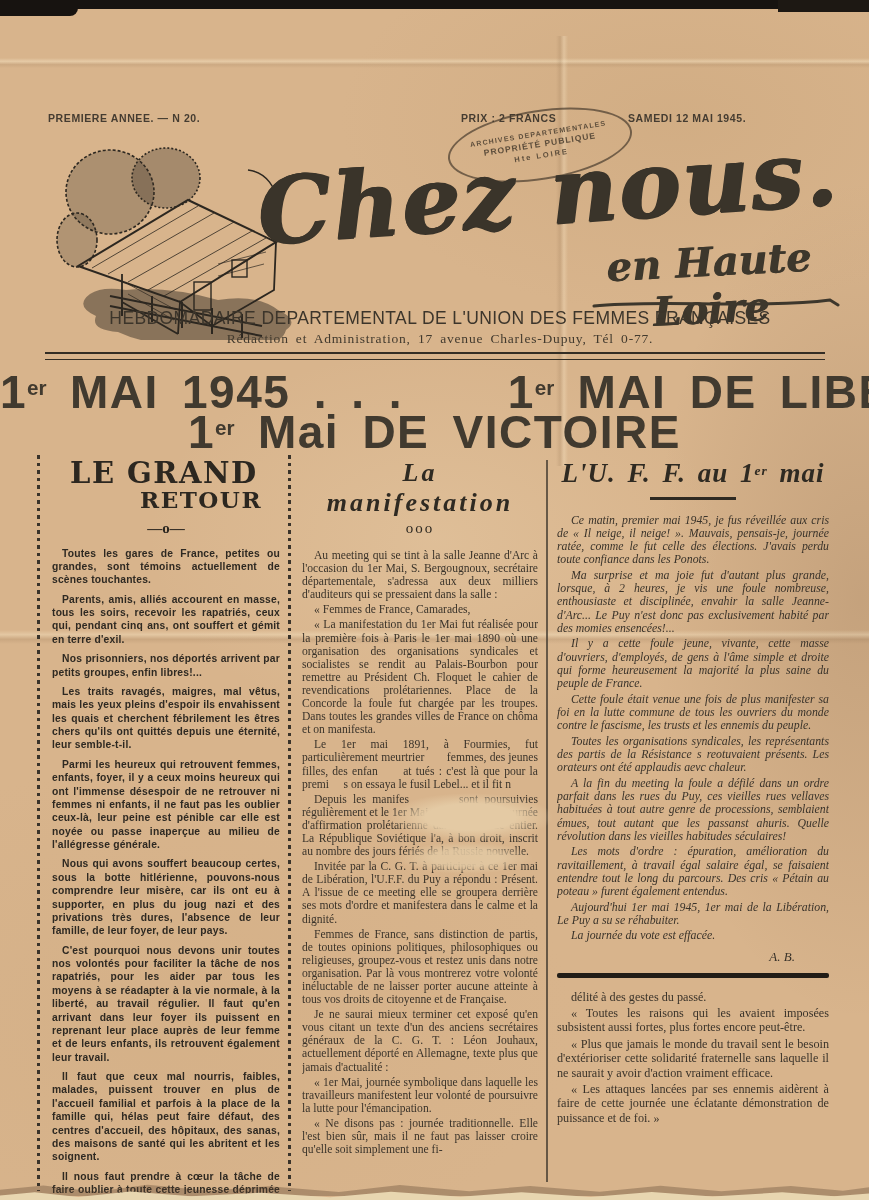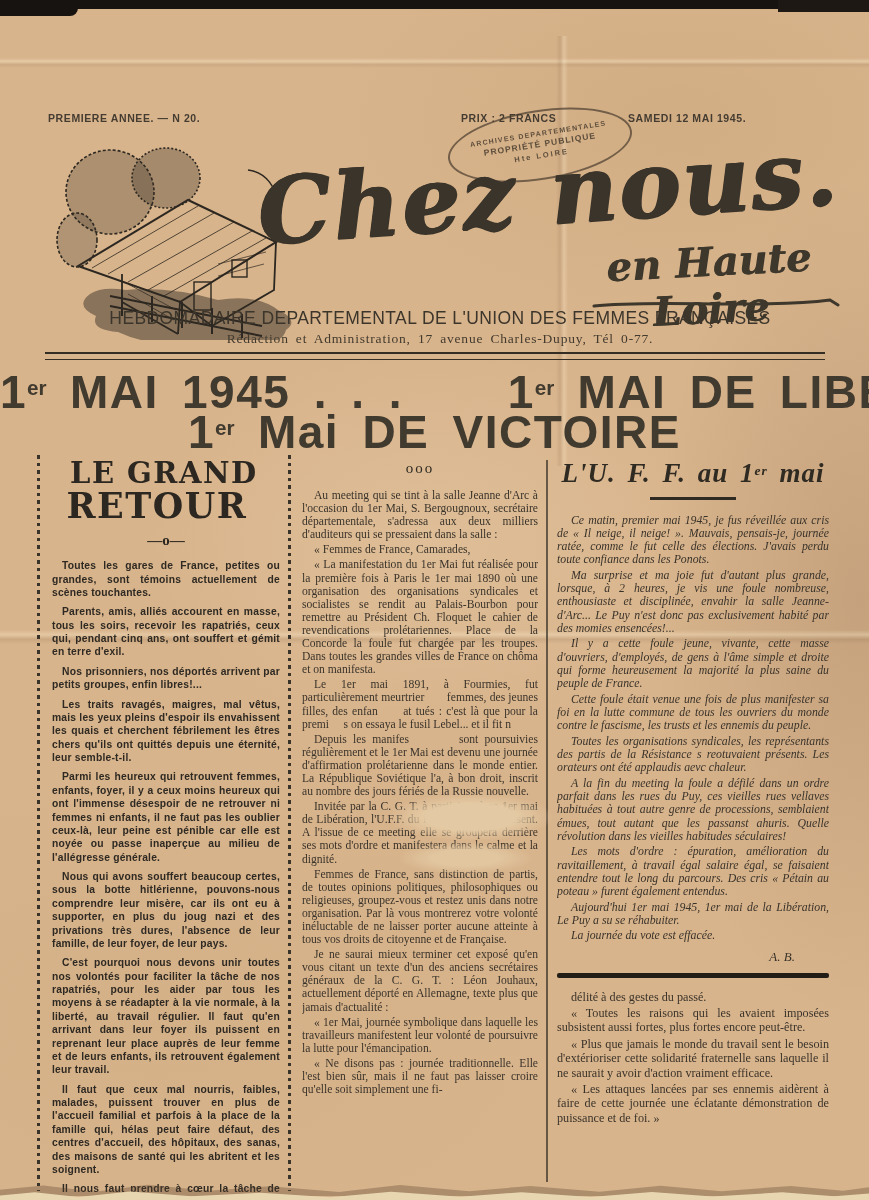--- a/index.html
+++ b/index.html
@@ -77,22 +77,22 @@
     background:repeating-linear-gradient(to bottom,#3a332a 0 3.5px, rgba(0,0,0,0) 3.5px 7.5px);}
   .dot-l{left:37px;} .dot-m{left:288px;}
   .linerule{left:546px;top:460px;width:1.5px;height:722px;background:rgba(64,56,45,0.75);}
   .col{top:458px;overflow:hidden;}
   .col-left{left:52px;width:228px;height:736px;}
   .col-mid{left:302px;width:236px;height:738px;}
   .col-right{left:557px;width:272px;height:740px;}
   
   .lt1{font-family:"DejaVu Serif", serif;font-weight:700;font-size:29px;
     letter-spacing:1.5px;color:#2c2720;line-height:1.05;padding-left:18px;}
-  .lt2{font-family:"DejaVu Serif", serif;font-weight:700;font-size:35px;
-    letter-spacing:1.5px;color:#2c2720;line-height:1.05;text-align:center;padding-right:18px;}
+  .lt2{font-family:"DejaVu Serif", serif;font-weight:700;font-size:23px;
+    letter-spacing:1.5px;color:#2c2720;line-height:1.05;text-align:right;padding-right:18px;}
   .l-orn{text-align:center;font-size:15px;font-weight:700;color:#2c2720;margin:7px 0 10px;}
   .col-left p{font-family:"Liberation Sans", sans-serif;font-weight:700;
     font-size:10.3px;line-height:1.3;text-align:justify;text-indent:10px;
     margin:0 0 6px;color:#2e2922;letter-spacing:0.2px;}
   
   .mt{font-family:"Liberation Serif", serif;font-style:italic;font-weight:700;
     font-size:26px;letter-spacing:3px;text-align:center;color:#2f2a22;word-spacing:8px;}
   .m-orn{text-align:center;font-weight:400;font-size:15px;letter-spacing:2px;
     color:#2f2a22;margin:2px 0 12px;}
   .col-mid p{font-size:11.6px;line-height:1.13;text-align:justify;text-indent:12px;
@@ -185,20 +185,21 @@
     <p>Les traits ravagés, maigres, mal vêtus, mais les yeux pleins d'espoir ils envahissent les quais et cherchent fébrilement les êtres chers qu'ils ont quittés depuis une éternité, leur semble-t-il.</p>
     <p>Parmi les heureux qui retrouvent femmes, enfants, foyer, il y a ceux moins heureux qui ont l'immense désespoir de ne retrouver ni femmes ni enfants, il ne faut pas les oublier ceux-là, leur peine est pénible car elle est noyée ou passe inaperçue au milieu de l'allégresse générale.</p>
     <p>Nous qui avons souffert beaucoup certes, sous la botte hitlérienne, pouvons-nous comprendre leur misère, car ils ont eu à supporter, en plus du joug nazi et des privations très dures, l'absence de leur famille, de leur foyer, de leur pays.</p>
     <p>C'est pourquoi nous devons unir toutes nos volontés pour faciliter la tâche de nos rapatriés, pour les aider par tous les moyens à se réadapter à la vie normale, à la liberté, au travail régulier. Il faut qu'en arrivant dans leur foyer ils puissent en reprenant leur place auprès de leur femme et de leurs enfants, ils retrouvent également leur travail.</p>
     <p>Il faut que ceux mal nourris, faibles, malades, puissent trouver en plus de l'accueil familial et parfois à la place de la famille qui, hélas peut faire défaut, des centres d'accueil, des hôpitaux, des sanas, des maisons de santé qui les abritent et les soignent.</p>
     <p>Il nous faut prendre à cœur la tâche de faire oublier à toute cette jeunesse déprimée leur cinq ans de bagne.</p>
 
   </div>
 
   <div class="abs col col-mid">
+    <div class="mt">La manifestation</div>
     <div class="m-orn">ooo</div>
     <p>Au meeting qui se tint à la salle Jeanne d'Arc à l'occasion du 1er Mai, S. Bergougnoux, secrétaire départementale, s'adressa aux deux milliers d'auditeurs qui se pressaient dans la salle :</p>
     <p>« Femmes de France, Camarades,</p>
     <p>« La manifestation du 1er Mai fut réalisée pour la première fois à Paris le 1er mai 1890 où une organisation des organisations syndicales et socialistes se rendit au Palais-Bourbon pour remettre au Président Ch. Floquet le cahier de revendications prolétariennes. Place de la Concorde la foule fut chargée par les troupes. Dans toutes les grandes villes de France on chôma et on manifesta.</p>
     <p>Le 1er mai 1891, à Fourmies, fut particulièrement meurtrier&nbsp;&nbsp;&nbsp;&nbsp;&nbsp;&nbsp; femmes, des jeunes filles, des enfan&nbsp;&nbsp;&nbsp;&nbsp;&nbsp; at tués : c'est là que pour la premi&nbsp;&nbsp;&nbsp;&nbsp; s on essaya le fusil Lebel... et il fit n</p>
     <p>Depuis les manifes&nbsp;&nbsp;&nbsp;&nbsp;&nbsp;&nbsp;&nbsp; sont poursuivies régulièrement et le 1er Mai est devenu une journée d'affirmation prolétarienne dans le monde entier. La République Soviétique l'a, à bon droit, inscrit au nombre des jours fériés de la Russie nouvelle.</p>
     <p>Invitée par la C. G. T. à participer à ce 1er mai de Libération, l'U.F.F. du Puy a répondu : Présent. A l'issue de ce meeting elle se groupera derrière ses mots d'ordre et manifestera dans le calme et la dignité.</p>
     <p>Femmes de France, sans distinction de partis, de toutes opinions politiques, philosophiques ou religieuses, groupez-vous et restez unis dans notre organisation. Par là vous montrerez votre volonté inéluctable de ne laisser porter aucune atteinte à tous vos droits de citoyenne et de Française.</p>
     <p>Je ne saurai mieux terminer cet exposé qu'en vous citant un texte d'un des anciens secrétaires généraux de la C. G. T. : Léon Jouhaux, actuellement déporté en Allemagne, texte plus que jamais d'actualité :</p>
     <p>« 1er Mai, journée symbolique dans laquelle les travailleurs manifestent leur volonté de poursuivre la lutte pour l'émancipation.</p>

